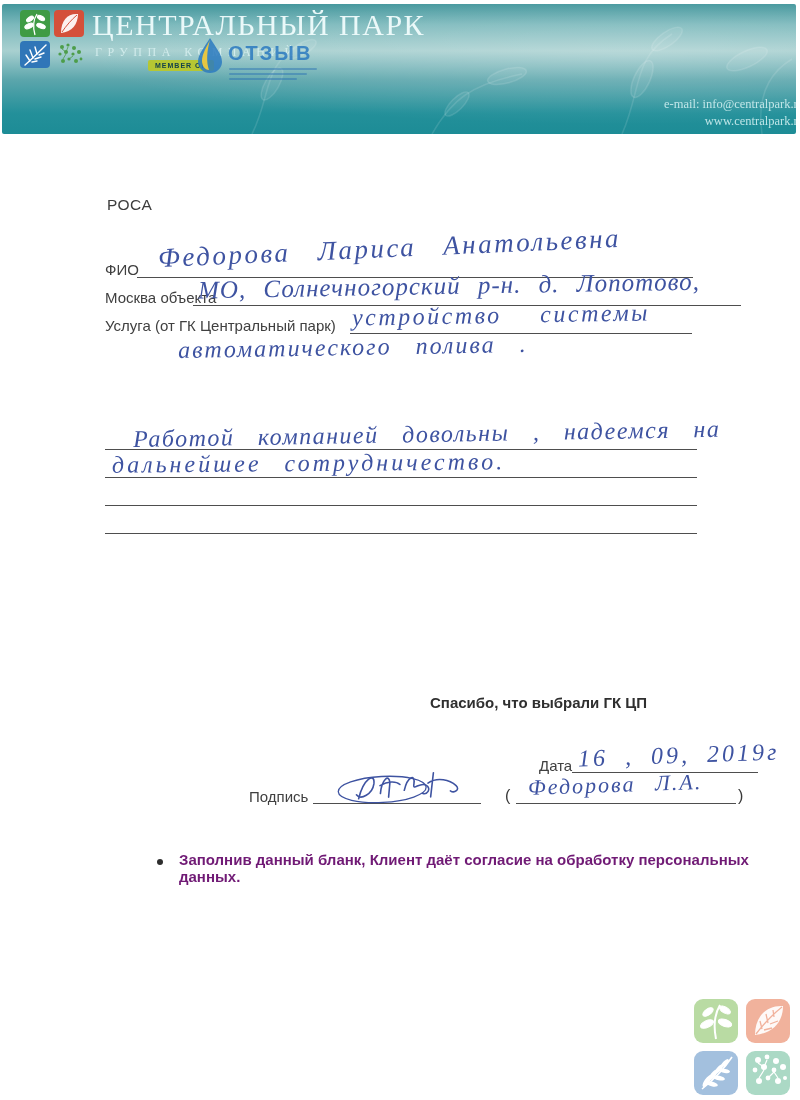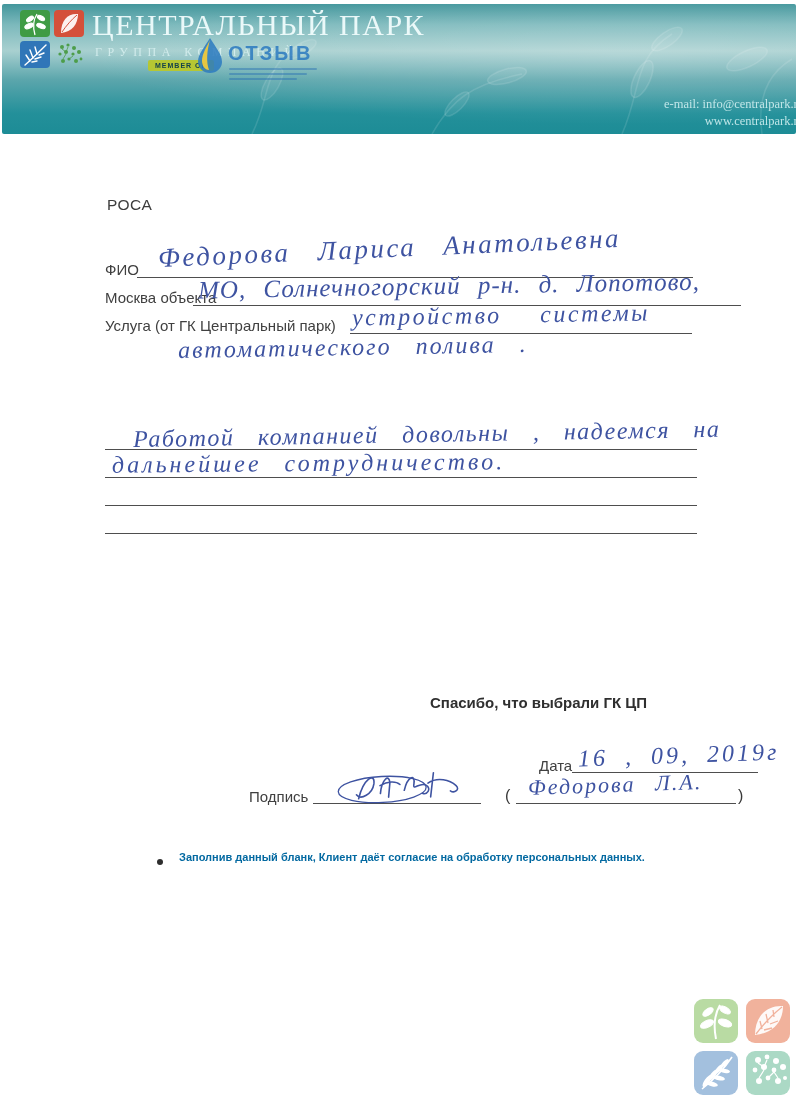--- a/index.html
+++ b/index.html
@@ -55,21 +55,21 @@
   
   .lbl{position:absolute; font-size:15px; color:#404040; white-space:nowrap;}
   .line{position:absolute; border-top:1.5px solid #4e4e4e; height:0;}
   .hw{
     position:absolute; font-family:"Liberation Serif", serif; font-style:italic;
     color:#3e53a1; white-space:nowrap;
   }
   .title{position:absolute; left:107px; top:196px; font-size:15.5px; letter-spacing:0.5px; color:#3c3c3c;}
   .intro{position:absolute; left:105px; top:382px; width:612px; font-size:15px; line-height:26px; color:#333;}
   .thanks{position:absolute; left:430px; top:694px; width:300px; text-align:left; font-size:15px; font-weight:bold; color:#2f2f2f;}
-  .consent{position:absolute; left:179px; top:851px; width:620px; font-size:11px; font-weight:600; color:#0369a1;}
+  .consent{position:absolute; left:179px; top:851px; width:620px; font-size:15px; font-weight:600; color:#701a75;}
   .bullet-dot{position:absolute; left:157px; top:859px; width:6px; height:6px; border-radius:50%; background:#2e2e2e;}
   .paren{position:absolute; top:787px; font-size:16px; color:#383838;}
   .sig-svg{position:absolute; left:330px; top:762px;}
   
   .footer-grid{position:absolute; left:694px; top:999px; display:grid;
     grid-template-columns:44px 44px; grid-template-rows:44px 44px; gap:8px;}
   .footer-cell{border-radius:9px; overflow:hidden;}
 </style>
 </head>
 <body>

